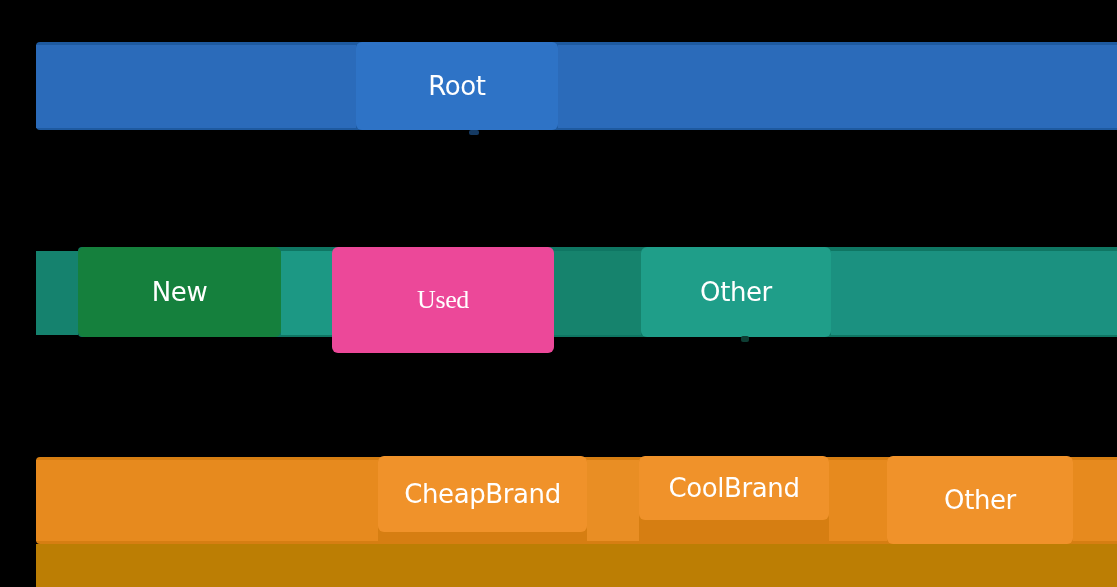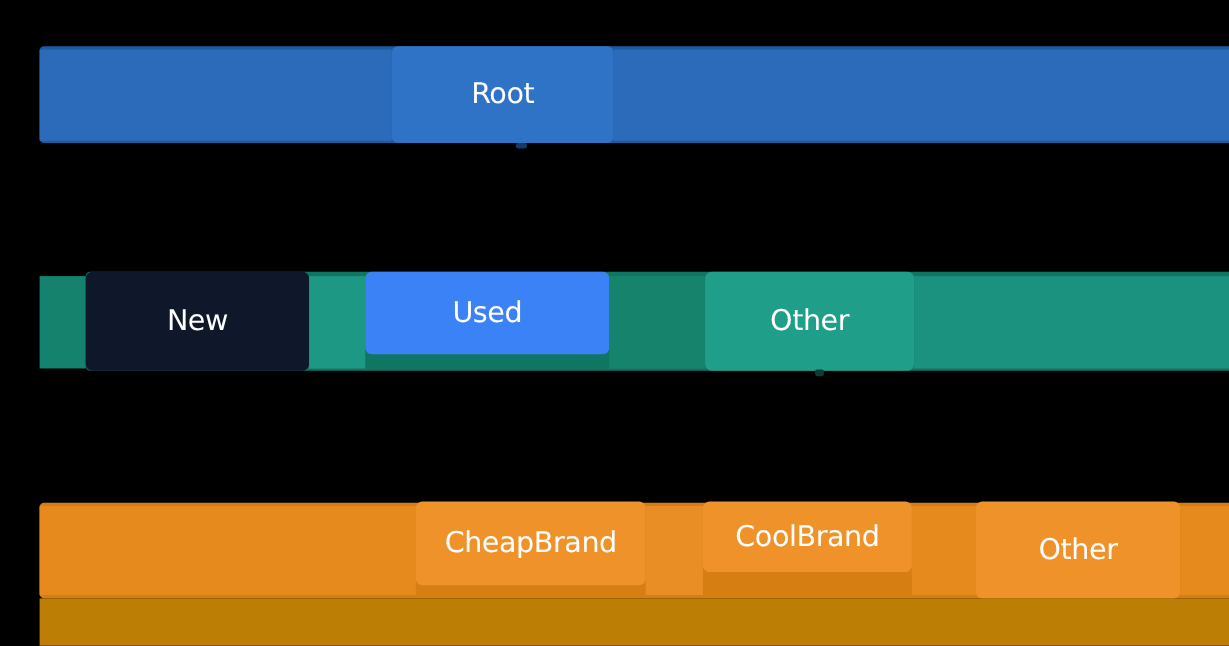--- a/index.html
+++ b/index.html
@@ -40,25 +40,25 @@
 
 <div id="chart-root">
     <div class="rect" style="left: 0px; top: 42px; width: 1117px; height: 88px; background: rgb(30, 90, 160); border-radius: 4px;"></div>
     <div class="rect" style="left: 0px; top: 45px; width: 320px; height: 83px; background: rgb(43, 107, 186);"></div>
     <div class="rect node" style="left: 320px; top: 42px; width: 202px; height: 88px; background: rgb(46, 115, 198); border-radius: 6px;">
       <span class="node-label">Root</span>
     </div>
     <div class="rect" style="left: 522px; top: 45px; width: 595px; height: 83px; background: rgb(43, 107, 186);"></div>
     <div class="rect" style="left: 42px; top: 247px; width: 1075px; height: 90px; background: rgb(15, 118, 99); border-radius: 4px;"></div>
     <div class="rect" style="left: 0px; top: 251px; width: 42px; height: 84px; background: rgb(21, 130, 110);"></div>
-    <div class="rect node" style="left: 42px; top: 247px; width: 203px; height: 90px; background: #0f172a; border-radius: 6px;">
+    <div class="rect node" style="left: 42px; top: 247px; width: 203px; height: 90px; background: #15803d; border-radius: 6px;">
       <span class="node-label">New</span>
     </div>
     <div class="rect" style="left: 245px; top: 251px; width: 51px; height: 84px; background: rgb(28, 152, 132);"></div>
-    <div class="rect node" style="left: 296px; top: 247px; width: 222px; height: 75px; background: #3b82f6; border-radius: 6px;">
+    <div class="rect node" style="left: 296px; top: 247px; width: 222px; height: 106px; background: #ec4899; border-radius: 6px; font-family: Liberation Serif, serif;">
       <span class="node-label">Used</span>
     </div>
     <div class="rect" style="left: 518px; top: 251px; width: 87px; height: 84px; background: rgb(22, 131, 109);"></div>
     <div class="rect node" style="left: 605px; top: 247px; width: 190px; height: 90px; background: rgb(31, 158, 137); border-radius: 6px;">
       <span class="node-label">Other</span>
     </div>
     <div class="rect" style="left: 795px; top: 251px; width: 322px; height: 84px; background: rgb(27, 145, 128);"></div>
     <div class="rect" style="left: 0px; top: 457px; width: 1117px; height: 87px; background: rgb(214, 126, 18); border-radius: 4px;"></div>
     <div class="rect" style="left: 0px; top: 460px; width: 342px; height: 81px; background: rgb(231, 138, 30);"></div>
     <div class="rect node" style="left: 342px; top: 456px; width: 209px; height: 76px; background: rgb(240, 146, 42); border-radius: 6px;">

